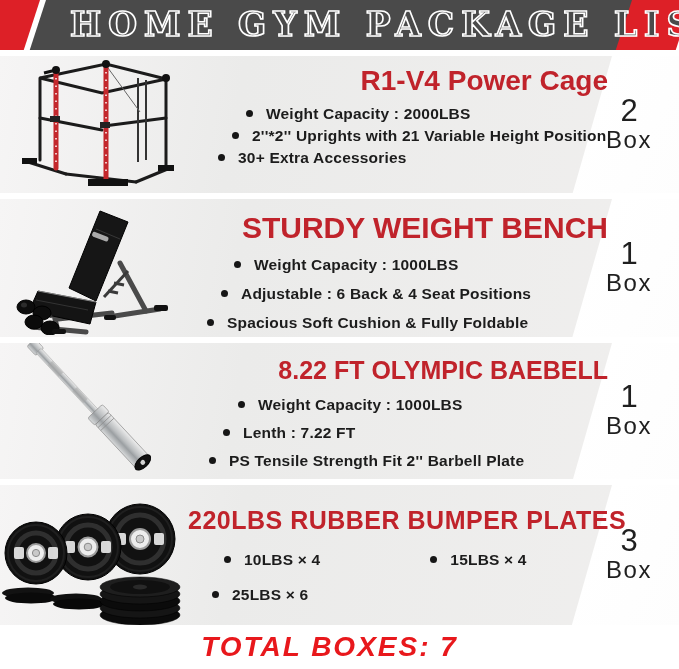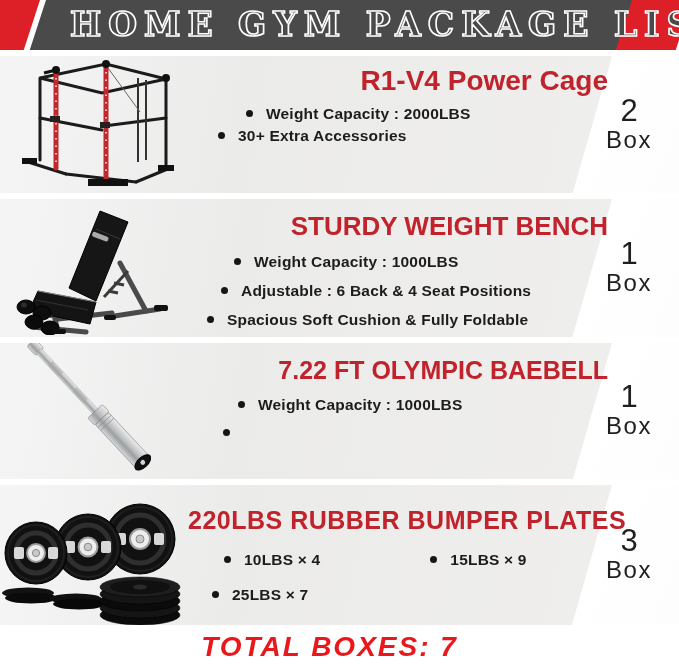--- a/index.html
+++ b/index.html
@@ -30,21 +30,21 @@
        background:linear-gradient(100deg,#ffffff 0%,#fdfdfd 70%,#f4f3f3 100%);
        transform:skewX(-16deg);transform-origin:0 0;}
   .box{position:absolute;top:0;right:8px;height:100%;width:84px;
        display:flex;flex-direction:column;align-items:center;justify-content:center;}
   .box-num{font-size:31px;color:#1f1f1f;line-height:30px;}
   .box-lbl{font-size:24px;color:#1f1f1f;letter-spacing:1.5px;line-height:28px;}
 
   .content{position:absolute;left:188px;top:0;width:420px;}
   .sec-title{text-align:right;font-weight:bold;color:#c0232b;white-space:nowrap;}
   .s1 .sec-title{margin-top:9px;font-size:28px;}
-  .s2 .sec-title{margin-top:12px;font-size:26px;}
+  .s2 .sec-title{margin-top:12px;font-size:30px;}
   .s3 .sec-title{margin-top:13px;font-size:25px;}
   .s4 .sec-title{margin-top:21px;font-size:25px;letter-spacing:.5px;}
 
   .b{display:flex;align-items:flex-start;gap:13px;white-space:nowrap;}
   .dot{flex:0 0 auto;width:7px;height:7px;border-radius:50%;background:#161616;margin-top:5px;}
   .btxt{font-size:15.5px;font-weight:600;color:#1c1c1c;letter-spacing:.2px;line-height:18px;}
 
   .s1 .b1{margin:8px 0 0 58px;}  .s1 .b2{margin:4px 0 0 44px;}
   .s1 .b3{margin:4px 0 0 30px;}  .s1 .b4{margin:4px 0 0 15px;}
   .s2 .b1{margin:11px 0 0 46px;} .s2 .b2{margin:11px 0 0 33px;}
@@ -111,20 +111,24 @@
         <rect x="22" y="102" width="15" height="6" fill="#111"></rect>
         <rect x="88" y="123" width="40" height="7" fill="#111"></rect>
         <rect x="158" y="109" width="16" height="6" fill="#111"></rect>
       </svg>
     </div>
     <div class="content">
       <div class="sec-title">R1-V4 Power Cage</div>
       <div class="b b1">
           <span class="dot"></span>
           <span class="btxt">Weight  Capacity :  2000LBS</span>
+        </div>
+      <div class="b b2">
+          <span class="dot"></span>
+          <span class="btxt">2''*2'' Uprights with 21 Variable Height Position</span>
         </div>
       <div class="b b3">
           <span class="dot"></span>
           <span class="btxt">30+ Extra Accessories</span>
         </div>
     </div>
     <div class="box">
       <div class="box-num">2</div>
       <div class="box-lbl">Box</div>
     </div>
@@ -203,27 +207,32 @@
           <rect x="58" y="63" width="16" height="6" fill="#a7a7a7" opacity="0.55"></rect>
           <rect x="88" y="56" width="10" height="20" rx="2" fill="url(#chrome)" stroke="#848484" stroke-width="0.6"></rect>
           <rect x="98" y="57" width="60" height="18" rx="2" fill="url(#chrome)" stroke="#7d7d7d" stroke-width="0.6"></rect>
           <path d="M102,57 V75 M106,57 V75" stroke="#8f8f8f" stroke-width="0.8"></path>
           <ellipse cx="158" cy="66" rx="5" ry="9.8" fill="#111" stroke="#000"></ellipse>
           <circle cx="158" cy="66" r="2.4" fill="#e9e9e9" opacity="0.9"></circle>
         </g>
       </svg>
     </div>
     <div class="content">
-      <div class="sec-title">7.22 FT OLYMPIC BAEBELL</div>
+      <div class="sec-title">8.22 FT OLYMPIC BAEBELL</div>
       <div class="b b1">
           <span class="dot"></span>
           <span class="btxt">Weight  Capacity :  1000LBS</span>
         </div>
       <div class="b b2">
           <span class="dot"></span>
+          <span class="btxt">Lenth : 7.22 FT</span>
+        </div>
+      <div class="b b3">
+          <span class="dot"></span>
+          <span class="btxt">PS Tensile Strength Fit 2'' Barbell Plate</span>
         </div>
     </div>
     <div class="box">
       <div class="box-num">1</div>
       <div class="box-lbl">Box</div>
     </div>
   </div>
 
   <div class="row s4">
     <div class="wedge"></div>
@@ -274,26 +283,26 @@
     </div>
     <div class="content">
       <div class="sec-title">220LBS RUBBER BUMPER PLATES</div>
       <div class="brow">
         <div class="b b1">
             <span class="dot"></span>
             <span class="btxt">10LBS × 4</span>
           </div>
         <div class="b b2">
             <span class="dot"></span>
-            <span class="btxt">15LBS × 9</span>
+            <span class="btxt">15LBS × 4</span>
           </div>
       </div>
       <div class="b b3">
           <span class="dot"></span>
-          <span class="btxt">25LBS × 7</span>
+          <span class="btxt">25LBS × 6</span>
         </div>
     </div>
     <div class="box">
       <div class="box-num">3</div>
       <div class="box-lbl">Box</div>
     </div>
   </div>
 
   <div class="footer">
     <div class="footer-text">TOTAL BOXES: 7</div>

